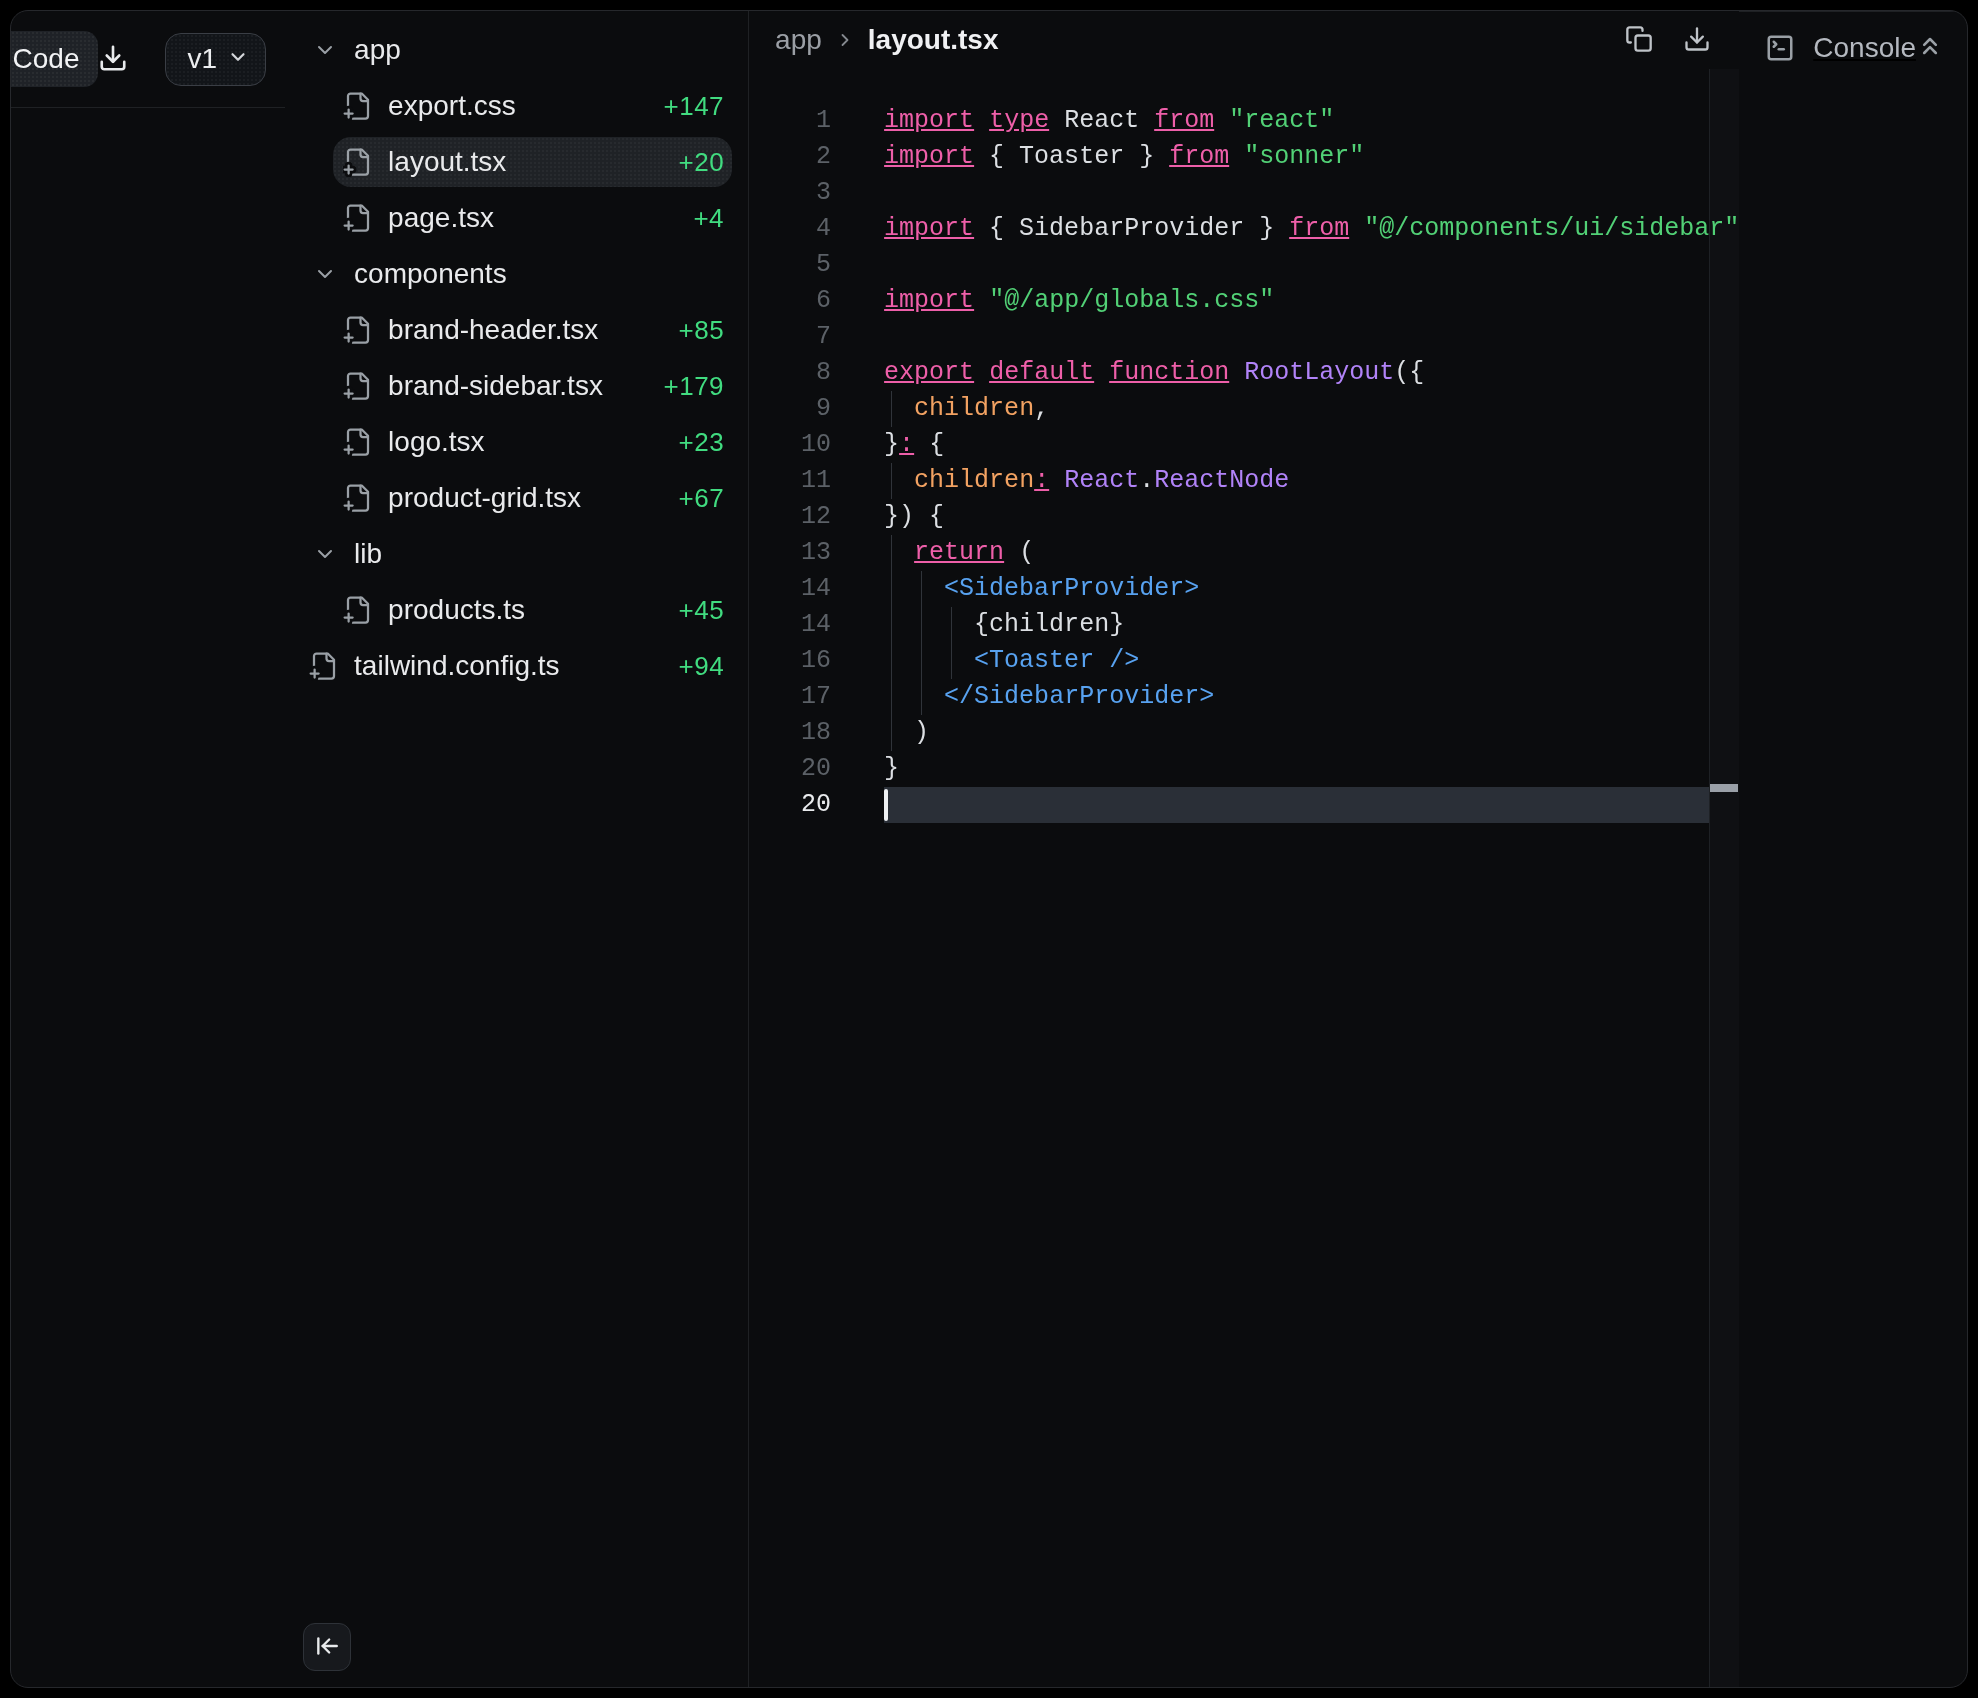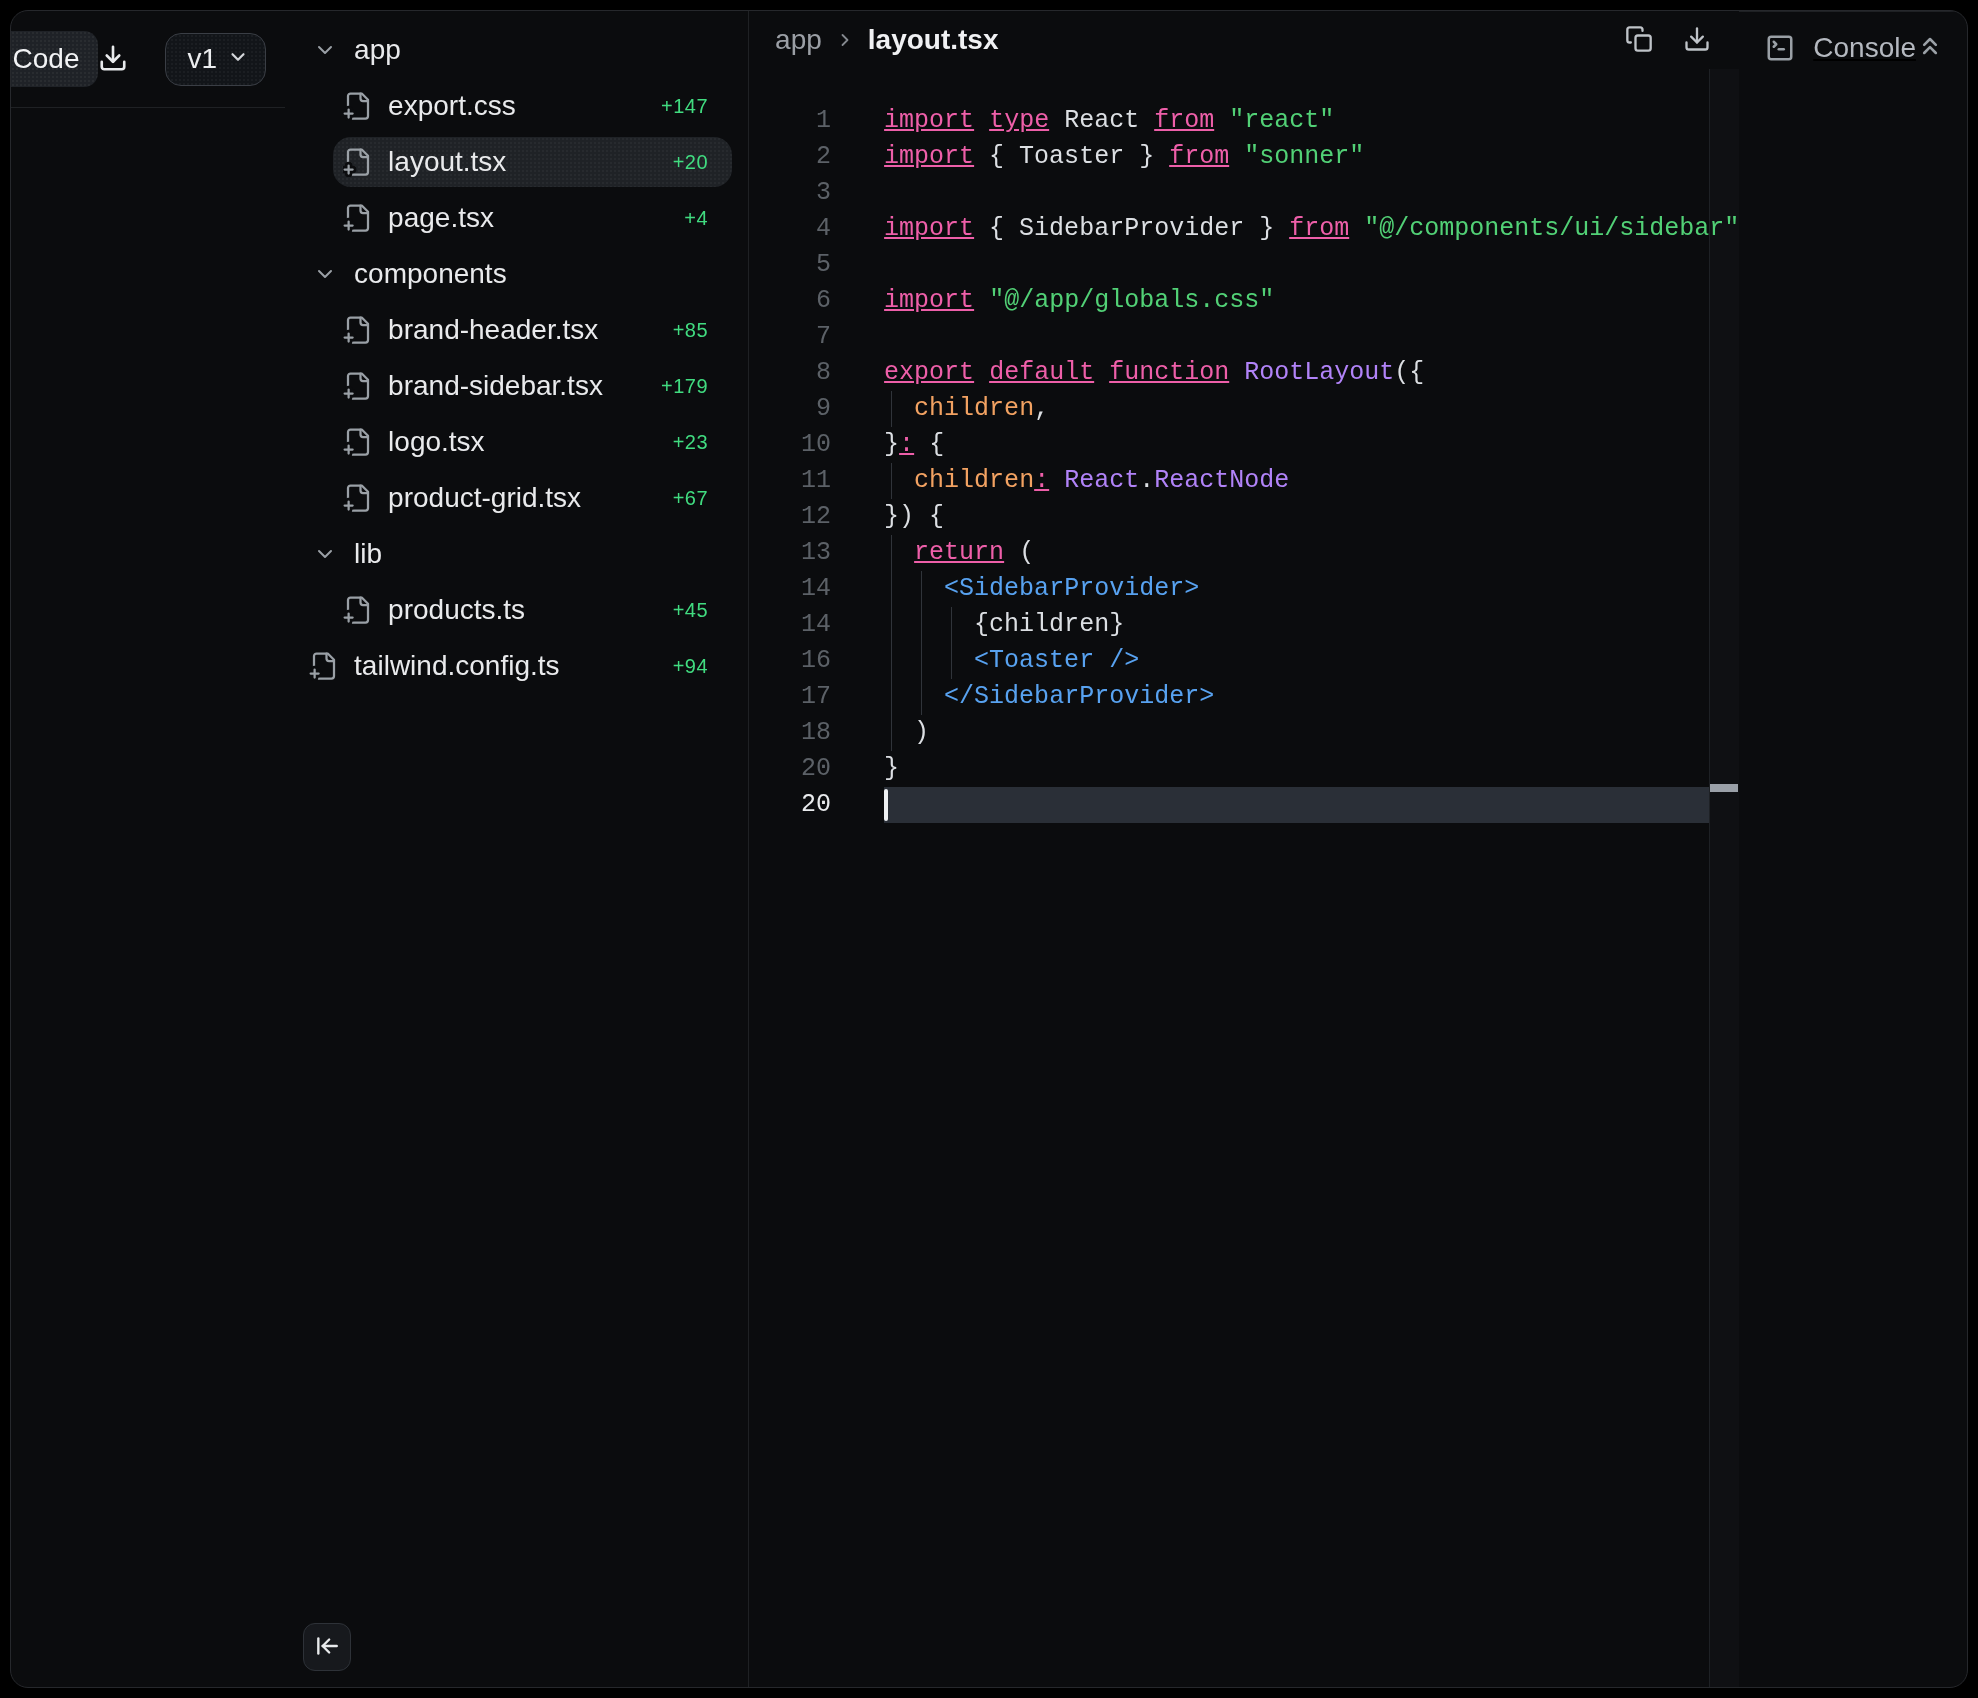--- a/index.html
+++ b/index.html
@@ -32,21 +32,21 @@
   .tree-row .pill{position:absolute;left:48px;right:16px;top:3px;bottom:3px;border-radius:18px;background:transparent;}
   .tree-row.selected .pill{background:#1f2226;
         background-image:radial-gradient(rgba(255,255,255,0.035) 1px,transparent 1px);background-size:4px 4px;}
   .tree-row .row-inner{position:relative;display:flex;align-items:center;width:100%;}
   .tree-row .glyph{display:flex;align-items:center;justify-content:center;color:#9aa0a6;}
   .tree-row.folder .glyph{margin-left:28px;}
   .tree-row.file.lvl1 .glyph{margin-left:58px;}
   .tree-row.file.lvl0 .glyph{margin-left:24px;}
   .tree-label{margin-left:15px;font-size:28px;font-weight:500;color:#e9eaec;white-space:nowrap;}
   .tree-row.folder .tree-label{margin-left:17px;}
-  .tree-count{position:absolute;right:40px;font-size:20px;font-weight:500;color:#41dc80;letter-spacing:.5px;}
+  .tree-count{position:absolute;right:24px;font-size:26px;font-weight:500;color:#41dc80;letter-spacing:.5px;}
   .collapse-btn{position:absolute;left:18px;bottom:16px;width:48px;height:48px;border-radius:12px;
                 border:1px solid #2e3238;background:#17191d;color:#e8eaec;display:flex;align-items:center;
                 justify-content:center;cursor:pointer;}
 
   
   .editor{flex:1;position:relative;display:flex;flex-direction:column;min-width:0;}
   .ed-header{height:58px;flex:0 0 58px;display:flex;align-items:center;padding-left:26px;position:relative;}
   .crumb-root{font-size:28px;color:#9b9fa5;}
   .crumb-sep{margin:0 13px;color:#84888e;display:flex;align-items:center;}
   .crumb-file{font-size:28px;font-weight:600;color:#f0f1f3;}

